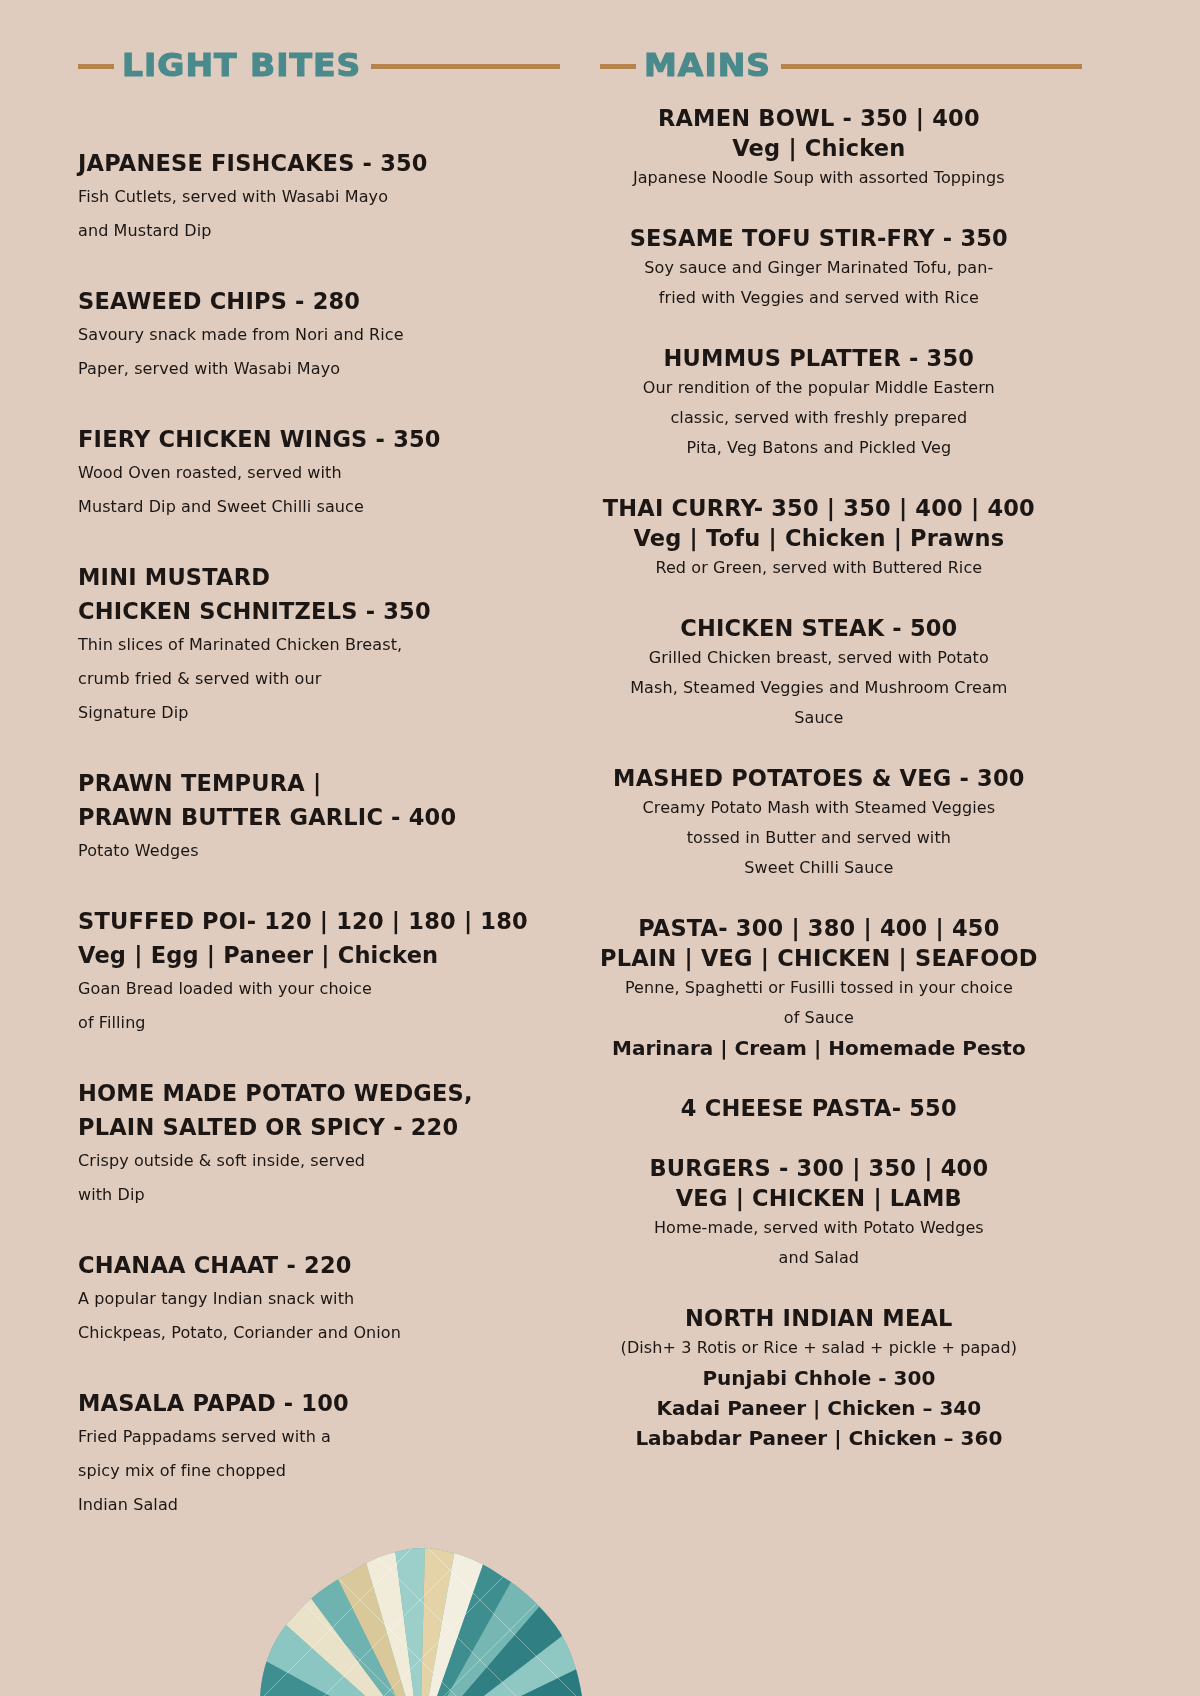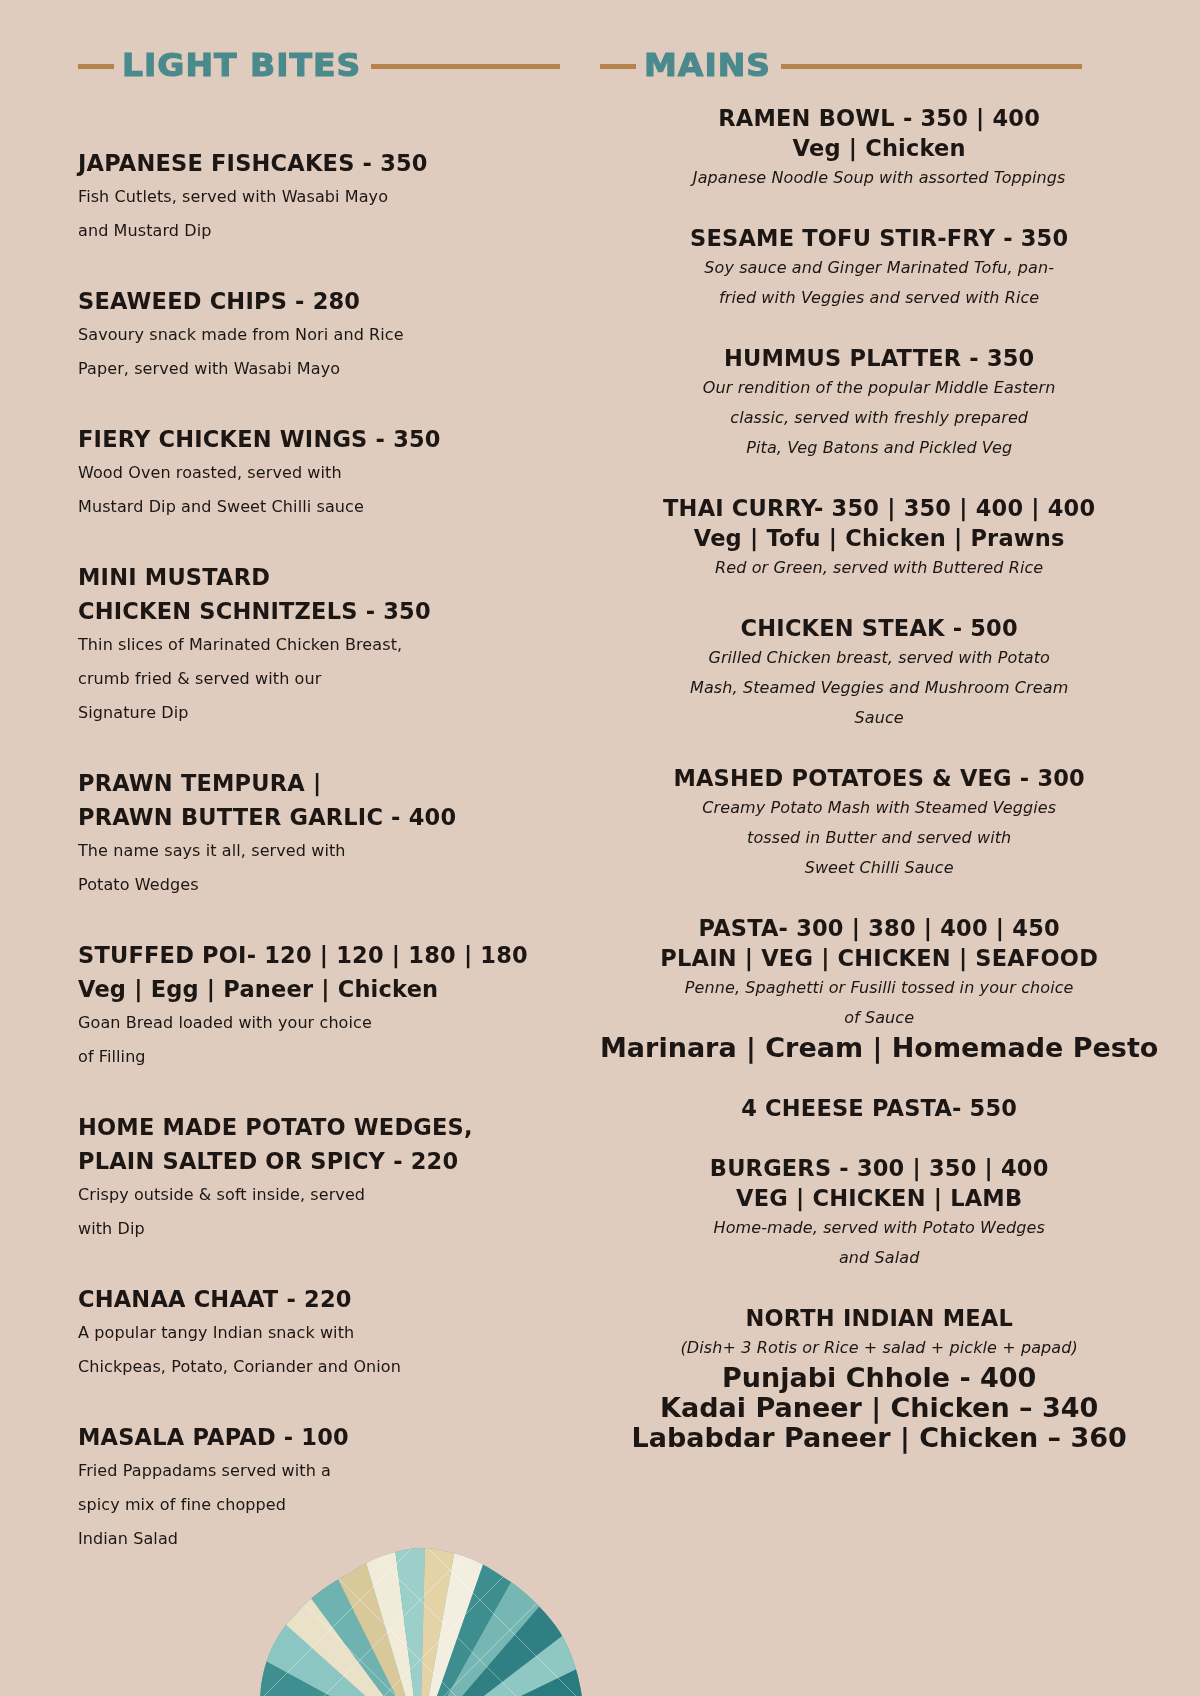--- a/index.html
+++ b/index.html
@@ -33,24 +33,24 @@
     }
 
     .items { position: absolute; left: 0; }
     .col-left .items { top: 103px; margin-top: 43px; }
     .col-right .items { top: 103px; text-align: center; }
 
     .item { margin-bottom: 0; }
     .item-name {
       font-weight: bold; font-size: 22.5px; line-height: 34px; letter-spacing: 0.2px;
     }
-    .item-variants { font-weight: bold; font-size: 27px; line-height: 30px; }
+    .item-variants { font-weight: bold; font-size: 20px; line-height: 30px; }
     .item-desc { font-size: 16px; line-height: 34px; letter-spacing: 0.1px; }
     .col-right .item-name { line-height: 30px; }
-    .col-right .item-desc { line-height: 30px; font-style: italic; }
+    .col-right .item-desc { line-height: 30px; }
     .col-right .item-variants { line-height: 30px; }
 
     .col-left .item { margin-bottom: 36px; }
     .col-right .item { margin-bottom: 30px; }
 
     .shell {
       position: absolute; left: 255px; top: 1545px; width: 330px; height: 160px;
     }
   </style>
 </head>
@@ -83,21 +83,20 @@
         <div class="item">
           <div class="item-name">MINI MUSTARD</div>
           <div class="item-name">CHICKEN SCHNITZELS - 350</div>
           <div class="item-desc">Thin slices of Marinated Chicken Breast,</div>
           <div class="item-desc">crumb fried &amp; served with our</div>
           <div class="item-desc">Signature Dip</div>
         </div>
         <div class="item">
           <div class="item-name">PRAWN TEMPURA |</div>
           <div class="item-name">PRAWN BUTTER GARLIC - 400</div>
-          <div class="item-desc">The name says it all, served with</div>
           <div class="item-desc">Potato Wedges</div>
         </div>
         <div class="item">
           <div class="item-name">STUFFED POI- 120 | 120 | 180 | 180</div>
           <div class="item-name">Veg | Egg | Paneer | Chicken</div>
           <div class="item-desc">Goan Bread loaded with your choice</div>
           <div class="item-desc">of Filling</div>
         </div>
         <div class="item">
           <div class="item-name">HOME MADE POTATO WEDGES,</div>
@@ -171,21 +170,21 @@
         </div>
         <div class="item">
           <div class="item-name">BURGERS -  300 | 350 | 400</div>
           <div class="item-name">VEG | CHICKEN | LAMB</div>
           <div class="item-desc">Home-made, served with Potato Wedges</div>
           <div class="item-desc">and Salad</div>
         </div>
         <div class="item">
           <div class="item-name">NORTH INDIAN MEAL</div>
           <div class="item-desc">(Dish+ 3 Rotis or Rice + salad + pickle + papad)</div>
-          <div class="item-variants">Punjabi Chhole - 400</div>
+          <div class="item-variants">Punjabi Chhole - 300</div>
           <div class="item-variants">Kadai Paneer | Chicken – 340</div>
           <div class="item-variants">Lababdar Paneer | Chicken – 360</div>
         </div>
       </div>
   </div>
 
   <div class="shell">
     <svg width="330" height="160" viewBox="0 0 330 160" xmlns="http://www.w3.org/2000/svg">
       <defs>
         <clipPath id="shellclip">

